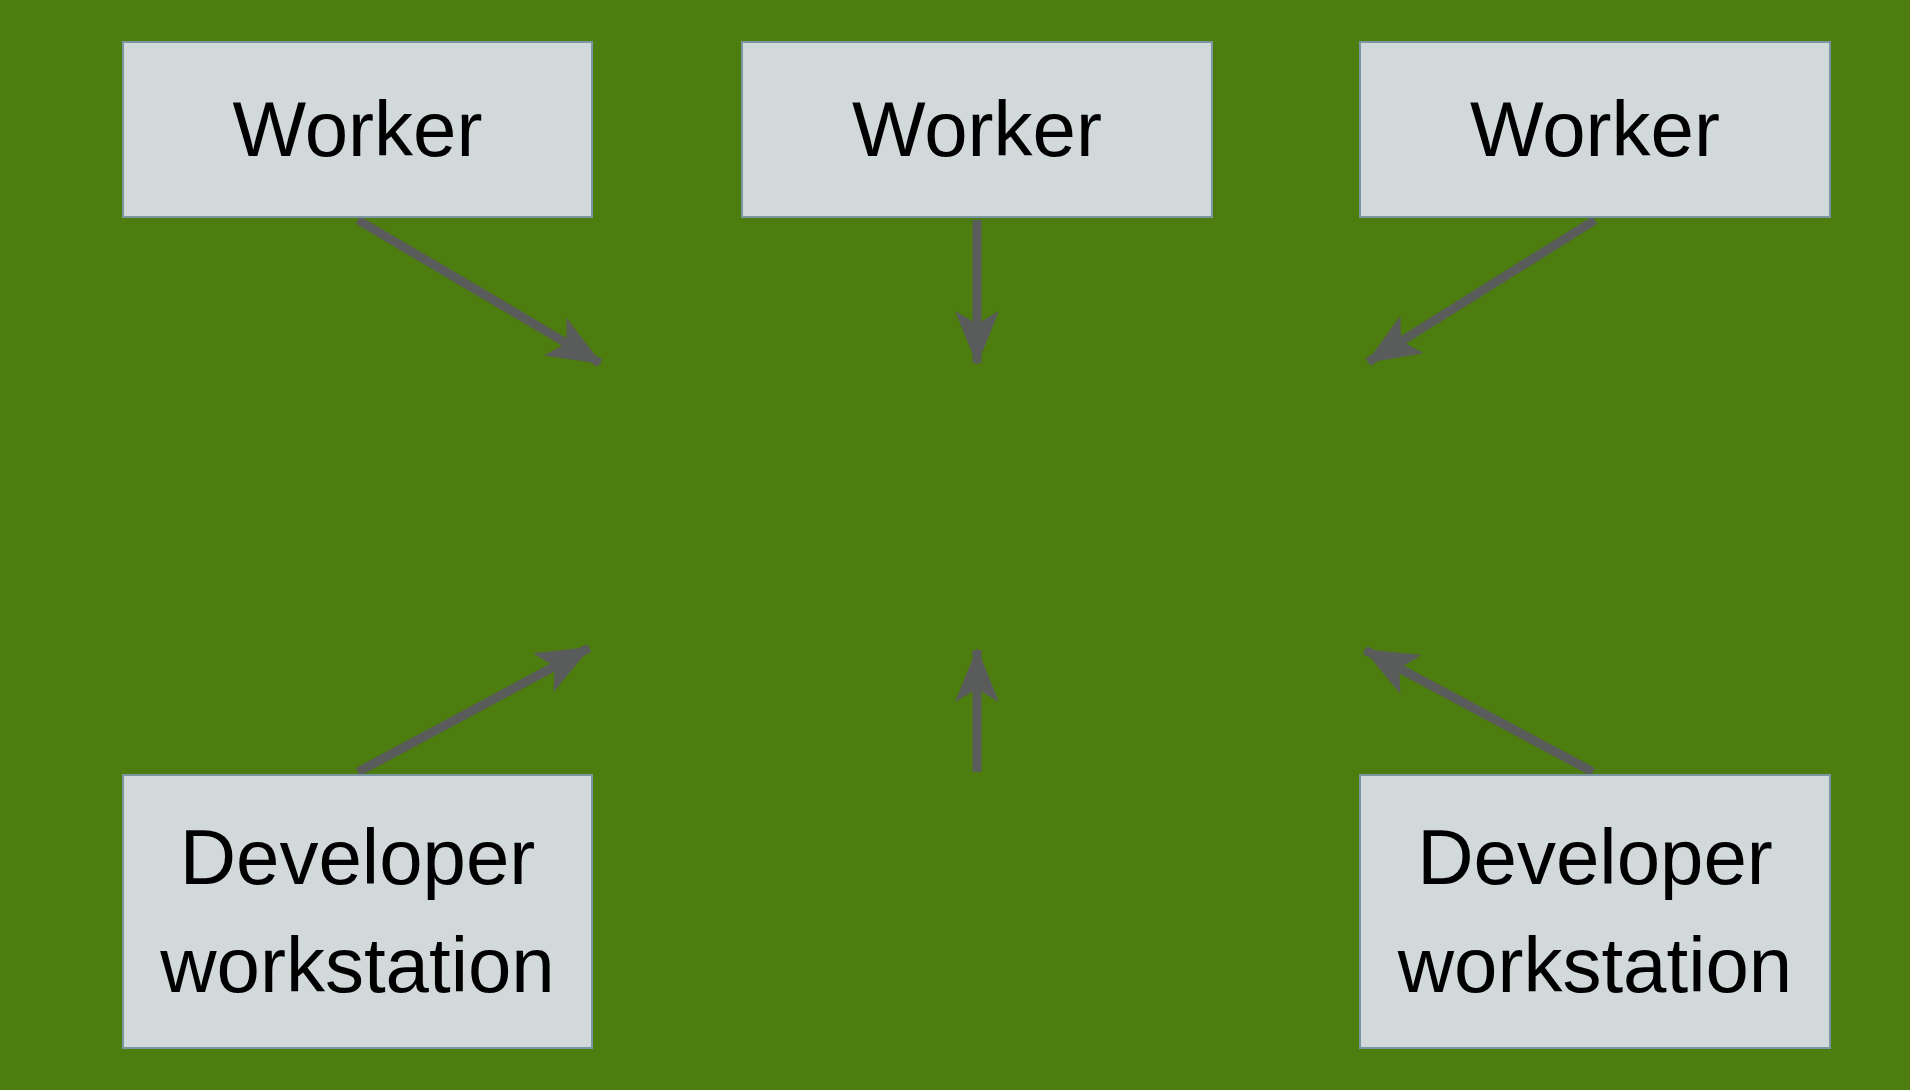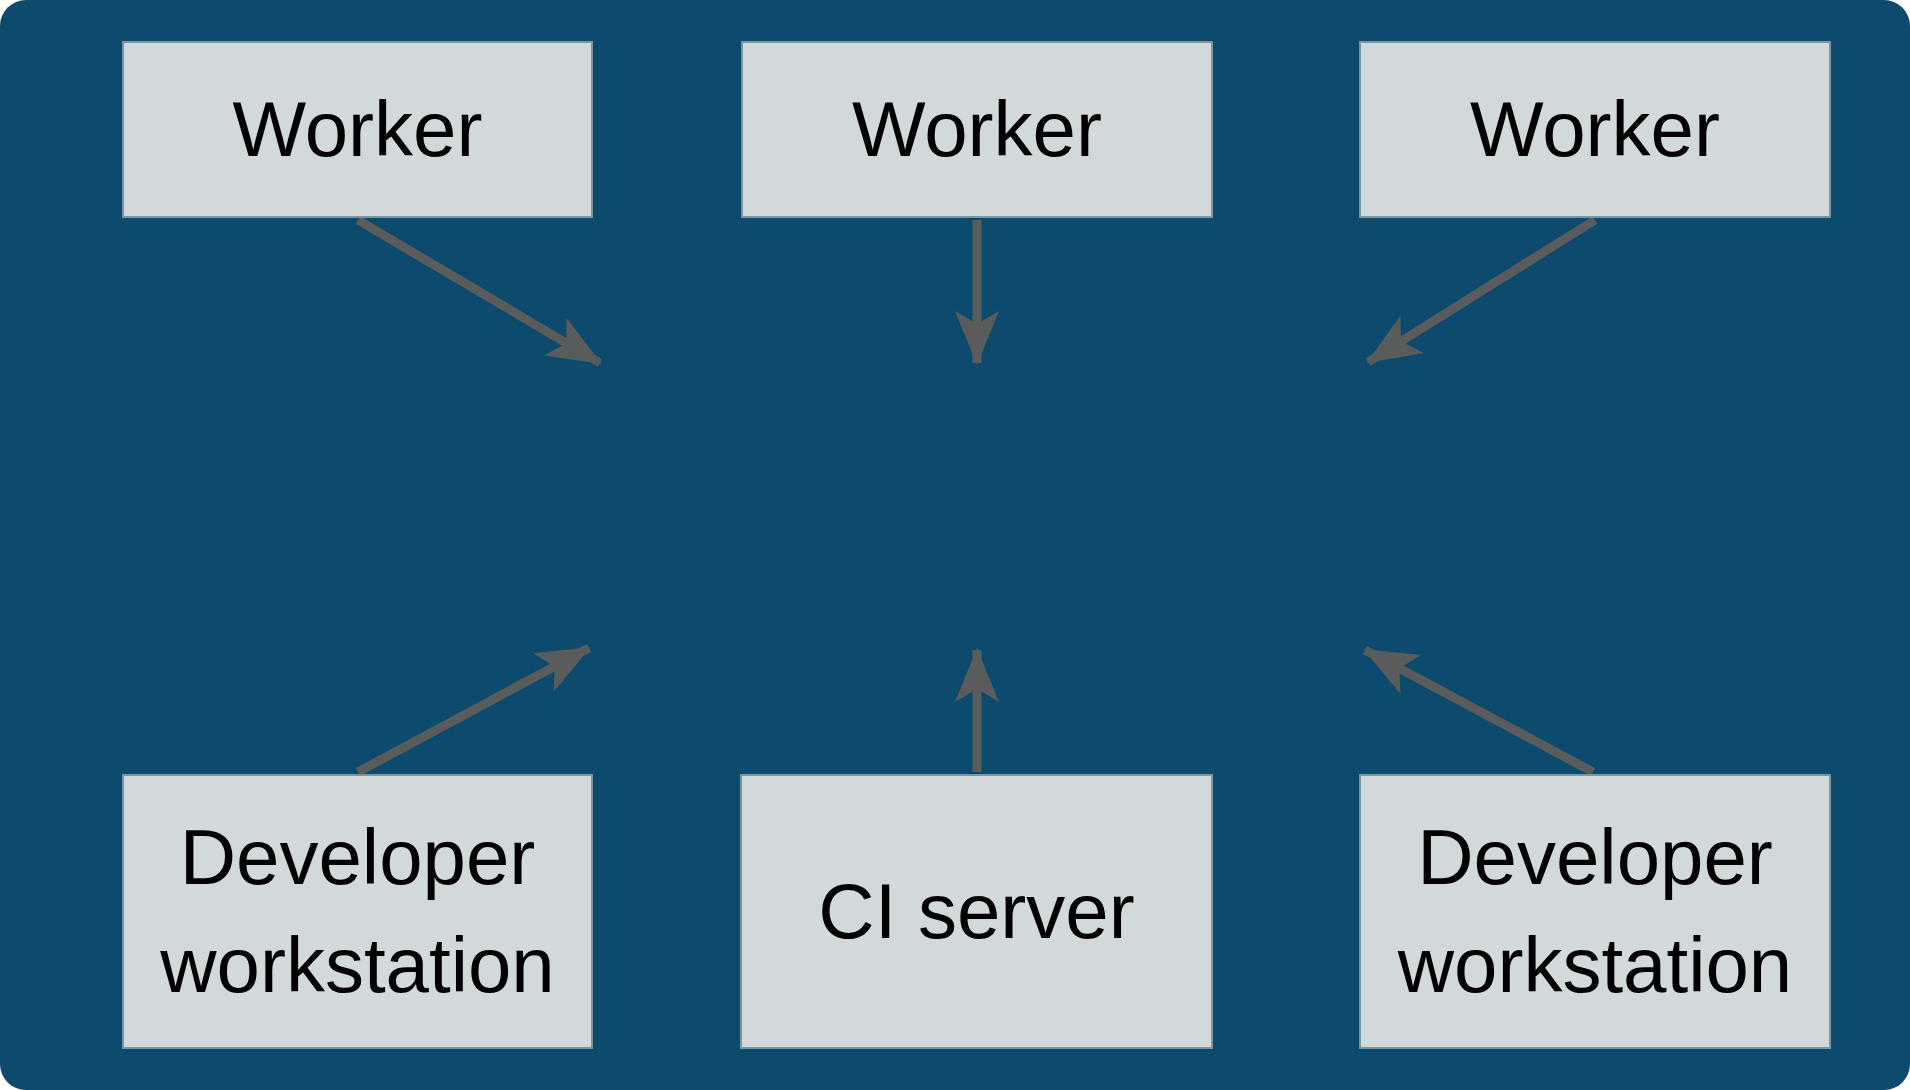--- a/index.html
+++ b/index.html
@@ -4,24 +4,23 @@
 <style>
   html, body {
     margin: 0;
     padding: 0;
     background: #ffffff;
   }
   .canvas {
     position: relative;
     width: 1910px;
     height: 1090px;
-    background: #0c4a6e;
+    background: #4d7c0f;
     overflow: hidden;
     font-family: "Liberation Sans", "DejaVu Sans", sans-serif;
-    border-radius: 26px;
   }
   .arrows-layer {
     position: absolute;
     left: 0;
     top: 0;
     width: 1910px;
     height: 1090px;
     pointer-events: none;
   }
   .node {
@@ -88,21 +87,18 @@
 
   <div class="node worker-3">
     <span class="label">Worker</span>
   </div>
 
 
   <div class="node dev-workstation-1">
     <span class="label">Developer workstation</span>
   </div>
 
-  <div class="node ci-server">
-    <span class="label">CI server</span>
-  </div>
 
   <div class="node dev-workstation-2">
     <span class="label">Developer workstation</span>
   </div>
 
 </div>
 
 </body></html>

